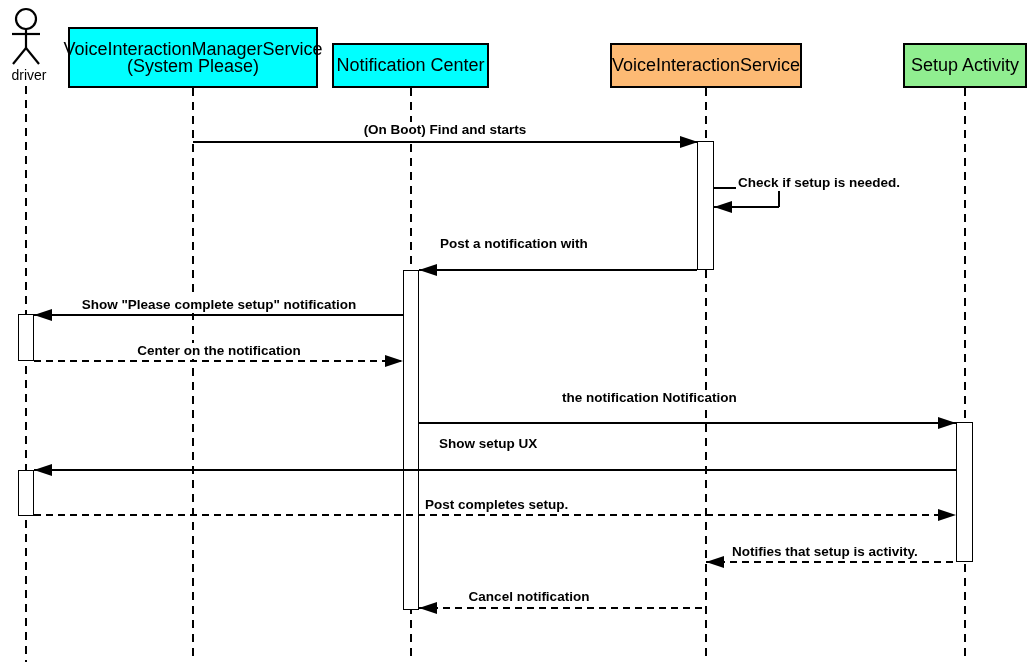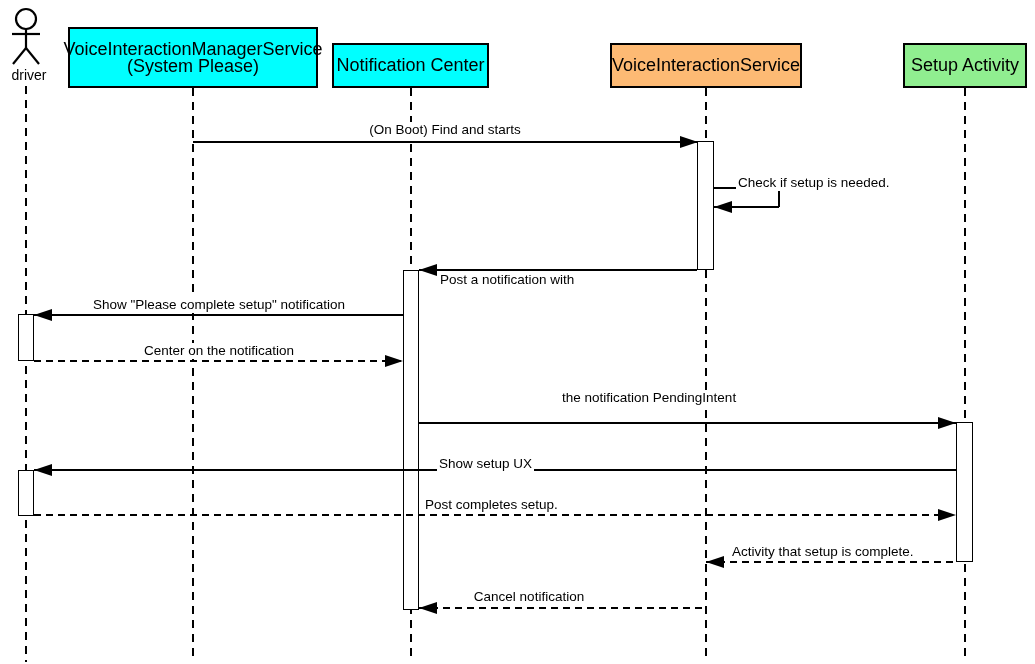--- a/index.html
+++ b/index.html
@@ -27,21 +27,21 @@
   .v-solid { position:absolute; z-index:4; width:1.6px; background:#000; }
   .arrow { position:absolute; z-index:5; width:0; height:0;
     border-top:6px solid transparent; border-bottom:6px solid transparent; }
   .arrow.right { border-left:18px solid #000; }
   .arrow.left  { border-right:18px solid #000; }
   .msg-label {
     position:absolute; z-index:6; font-size:13.5px; line-height:16px;
     background:#fff; white-space:nowrap; padding:0 2px;
   }
   .msg-label.center { transform:translateX(-50%); text-align:center; }
-  .msg-label span { display:block; }
+  .msg-label span { display:block;font-weight:bold; }
   .actor-label { position:absolute; z-index:3; font-size:14px; transform:translateX(-50%); }
   .actor-figure { position:absolute; z-index:3; }
 </style>
 </head>
 <body>
 
 <div id="canvas">
     <div class="lifeline" style="left: 25.2px; top: 86px; height: 576px;"></div>
     <div class="lifeline" style="left: 192.2px; top: 88px; height: 574px;"></div>
     <div class="lifeline" style="left: 410.2px; top: 88px; height: 574px;"></div>
@@ -80,51 +80,51 @@
     </div>
     <div class="msg-solid" style="left: 714px; top: 187.2px; width: 65px;"></div>
     <div class="v-solid" style="left: 778.2px; top: 188px; height: 19px;"></div>
     <div class="msg-solid" style="left: 714px; top: 206.2px; width: 65px;"></div>
     <div class="arrow left" style="left: 714px; top: 201px;"></div>
     <div class="msg-label" style="left: 736px; top: 175px;">
       <span>Check if setup is needed.</span>
     </div>
     <div class="msg-solid" style="left: 419px; top: 269.2px; width: 278px;"></div>
     <div class="arrow left" style="left: 419px; top: 264px;"></div>
-    <div class="msg-label" style="left: 438px; top: 236px; margin-top: 36px;">
+    <div class="msg-label" style="left: 438px; top: 236px;">
       <span>Post a notification with</span>
     </div>
     <div class="msg-solid" style="left: 34px; top: 314.2px; width: 369px;"></div>
     <div class="arrow left" style="left: 34px; top: 309px;"></div>
     <div class="msg-label center" style="left: 219px; top: 297px;">
       <span>Show "Please complete setup" notification</span>
     </div>
     <div class="msg-dashed" style="left: 34px; top: 360.2px; width: 369px;"></div>
     <div class="arrow right" style="left: 385px; top: 355px;"></div>
     <div class="msg-label center" style="left: 219px; top: 343px;">
       <span>Center on the notification</span>
     </div>
     <div class="msg-solid" style="left: 419px; top: 422.2px; width: 537px;"></div>
     <div class="arrow right" style="left: 938px; top: 417px;"></div>
     <div class="msg-label" style="left: 560px; top: 390px;">
-      <span>the notification PendingIntent</span>
+      <span>the notification Notification</span>
     </div>
     <div class="msg-solid" style="left: 34px; top: 469.2px; width: 922px;"></div>
     <div class="arrow left" style="left: 34px; top: 464px;"></div>
-    <div class="msg-label" style="left: 437px; top: 456px; text-align: right;">
+    <div class="msg-label" style="left: 437px; top: 436px; text-align: right;">
       <span>Show setup UX</span>
     </div>
     <div class="msg-dashed" style="left: 34px; top: 514.2px; width: 922px;"></div>
     <div class="arrow right" style="left: 938px; top: 509px;"></div>
     <div class="msg-label" style="left: 423px; top: 497px;">
       <span>Post completes setup.</span>
     </div>
     <div class="msg-dashed" style="left: 706px; top: 561.2px; width: 250px;"></div>
     <div class="arrow left" style="left: 706px; top: 556px;"></div>
     <div class="msg-label" style="left: 730px; top: 544px;">
-      <span>Activity that setup is complete.</span>
+      <span>Notifies that setup is activity.</span>
     </div>
     <div class="msg-dashed" style="left: 419px; top: 607.2px; width: 287px;"></div>
     <div class="arrow left" style="left: 419px; top: 602px;"></div>
     <div class="msg-label center" style="left: 529px; top: 589px; text-align: right;">
       <span>Cancel notification</span>
     </div>
   </div>
 
 </body></html>

